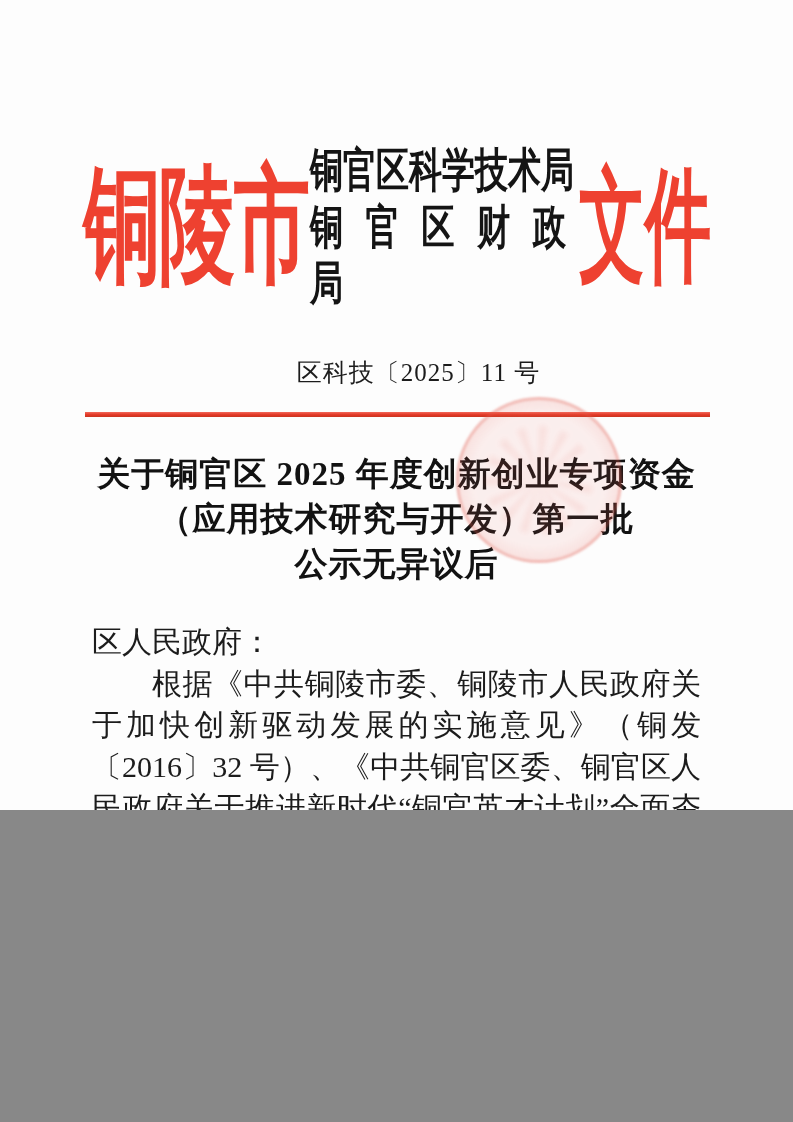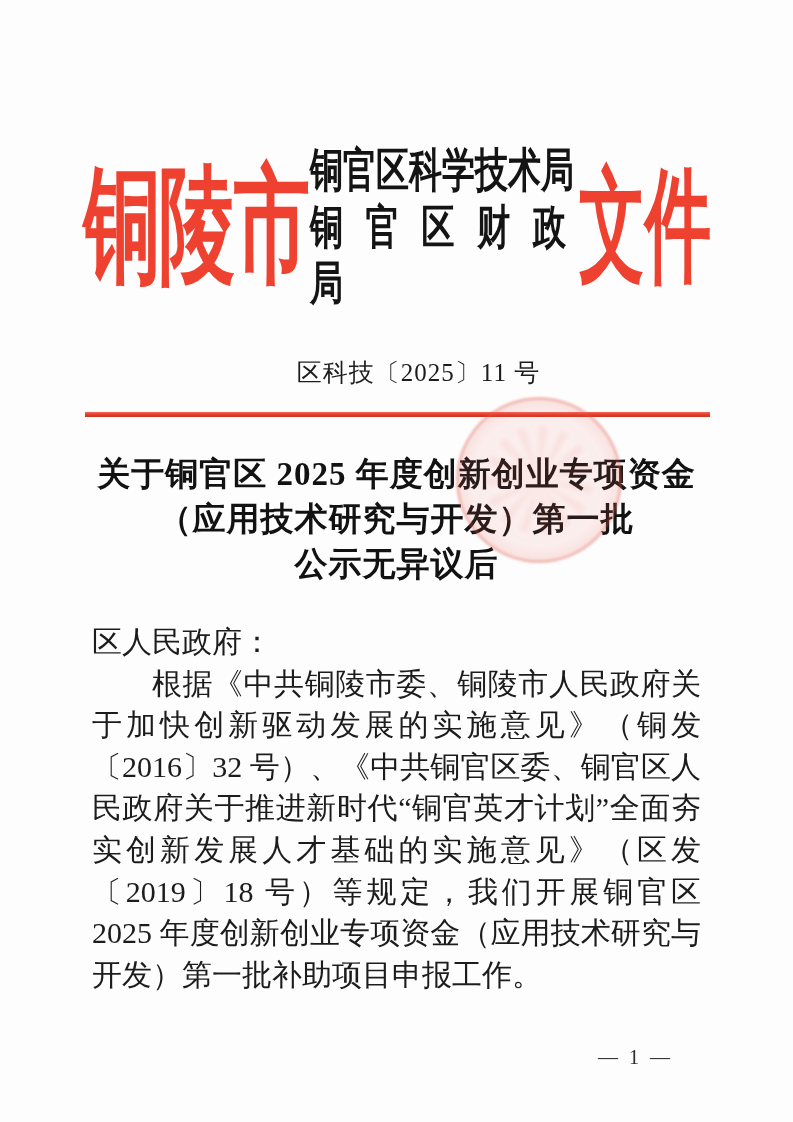--- a/index.html
+++ b/index.html
@@ -3,21 +3,21 @@
 <meta charset="utf-8">
 <style>
   html, body {
     margin: 0;
     padding: 0;
     background: #888;
   }
   .page {
     position: relative;
     width: 793px;
-    height: 1122px;
+    height: 810px;
     margin: 0 auto;
     background: #fdfdfd;
     overflow: hidden;
     font-family: "Liberation Serif", "DejaVu Serif", serif;
     color: #1c1c1c;
   }
 
   
   .letterhead {
     position: absolute;

